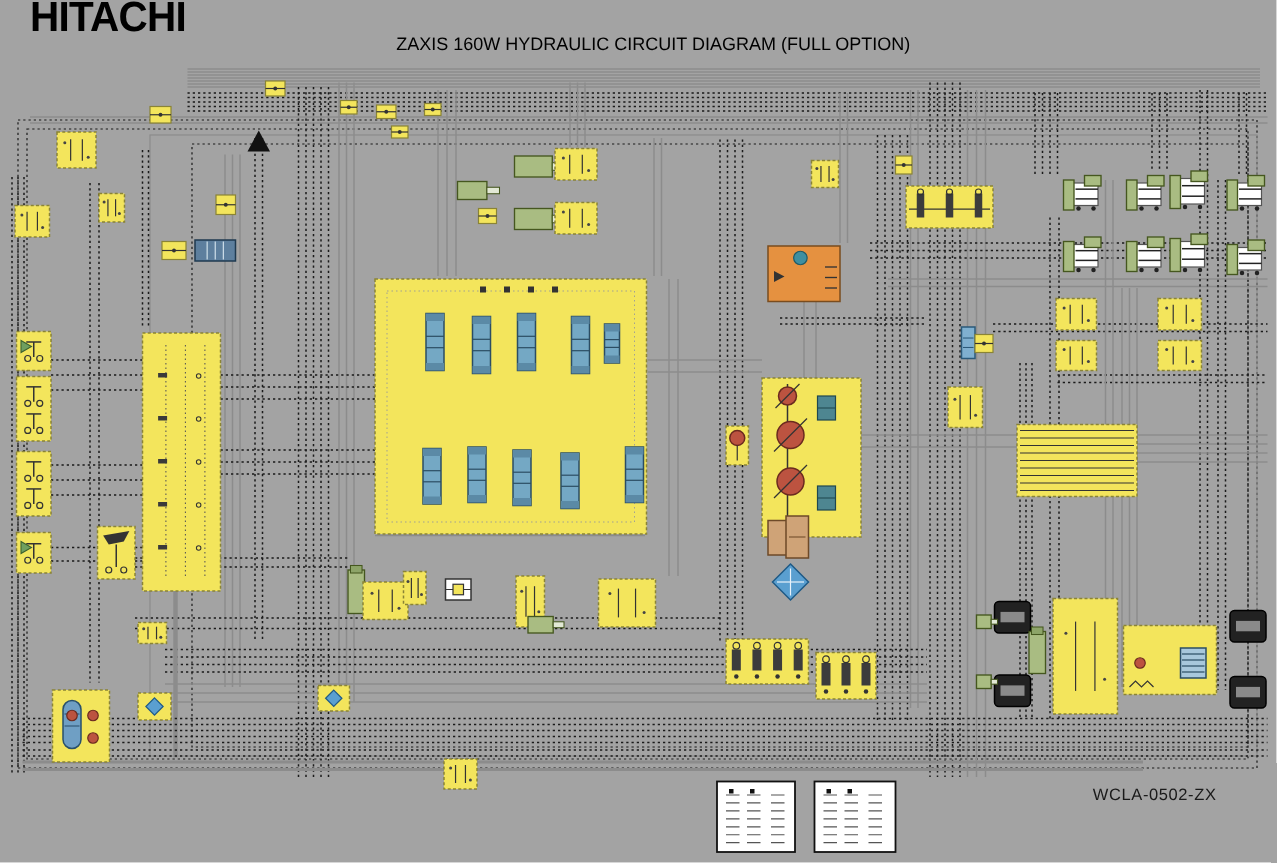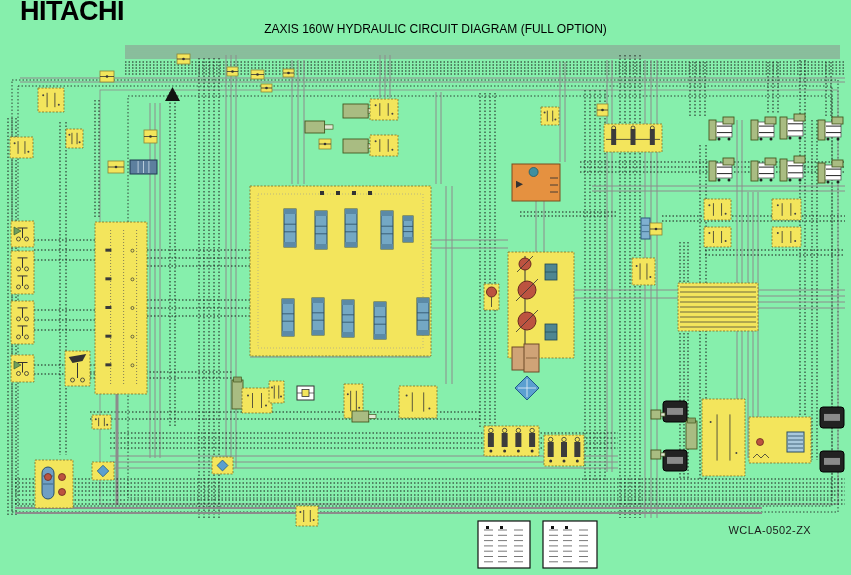--- a/index.html
+++ b/index.html
@@ -1,16 +1,16 @@
 <!DOCTYPE html>
 <html><head>
 <meta charset="utf-8">
 <style>
   html,body{margin:0;padding:0;background:#fff;}
-  .stage{position:relative;width:851px;height:575px;background:#86efac;overflow:hidden;
+  .stage{position:relative;width:851px;height:575px;background:#a3a3a3;overflow:hidden;
          font-family:"Liberation Sans",sans-serif;}
   .logo{position:absolute;left:20px;top:-4px;font-size:27px;font-weight:800;
         letter-spacing:-0.5px;color:#000;transform:scaleY(1.04);}
   .title{position:absolute;top:22px;left:0;right:0;text-align:center;padding-left:20px;
          font-size:12px;color:#000;}
   .dwg{position:absolute;top:524px;right:40px;font-size:11px;color:#1a1a1a;letter-spacing:.4px;}
   svg.canvas{position:absolute;left:0;top:0;}
 </style>
 </head>
 <body>

